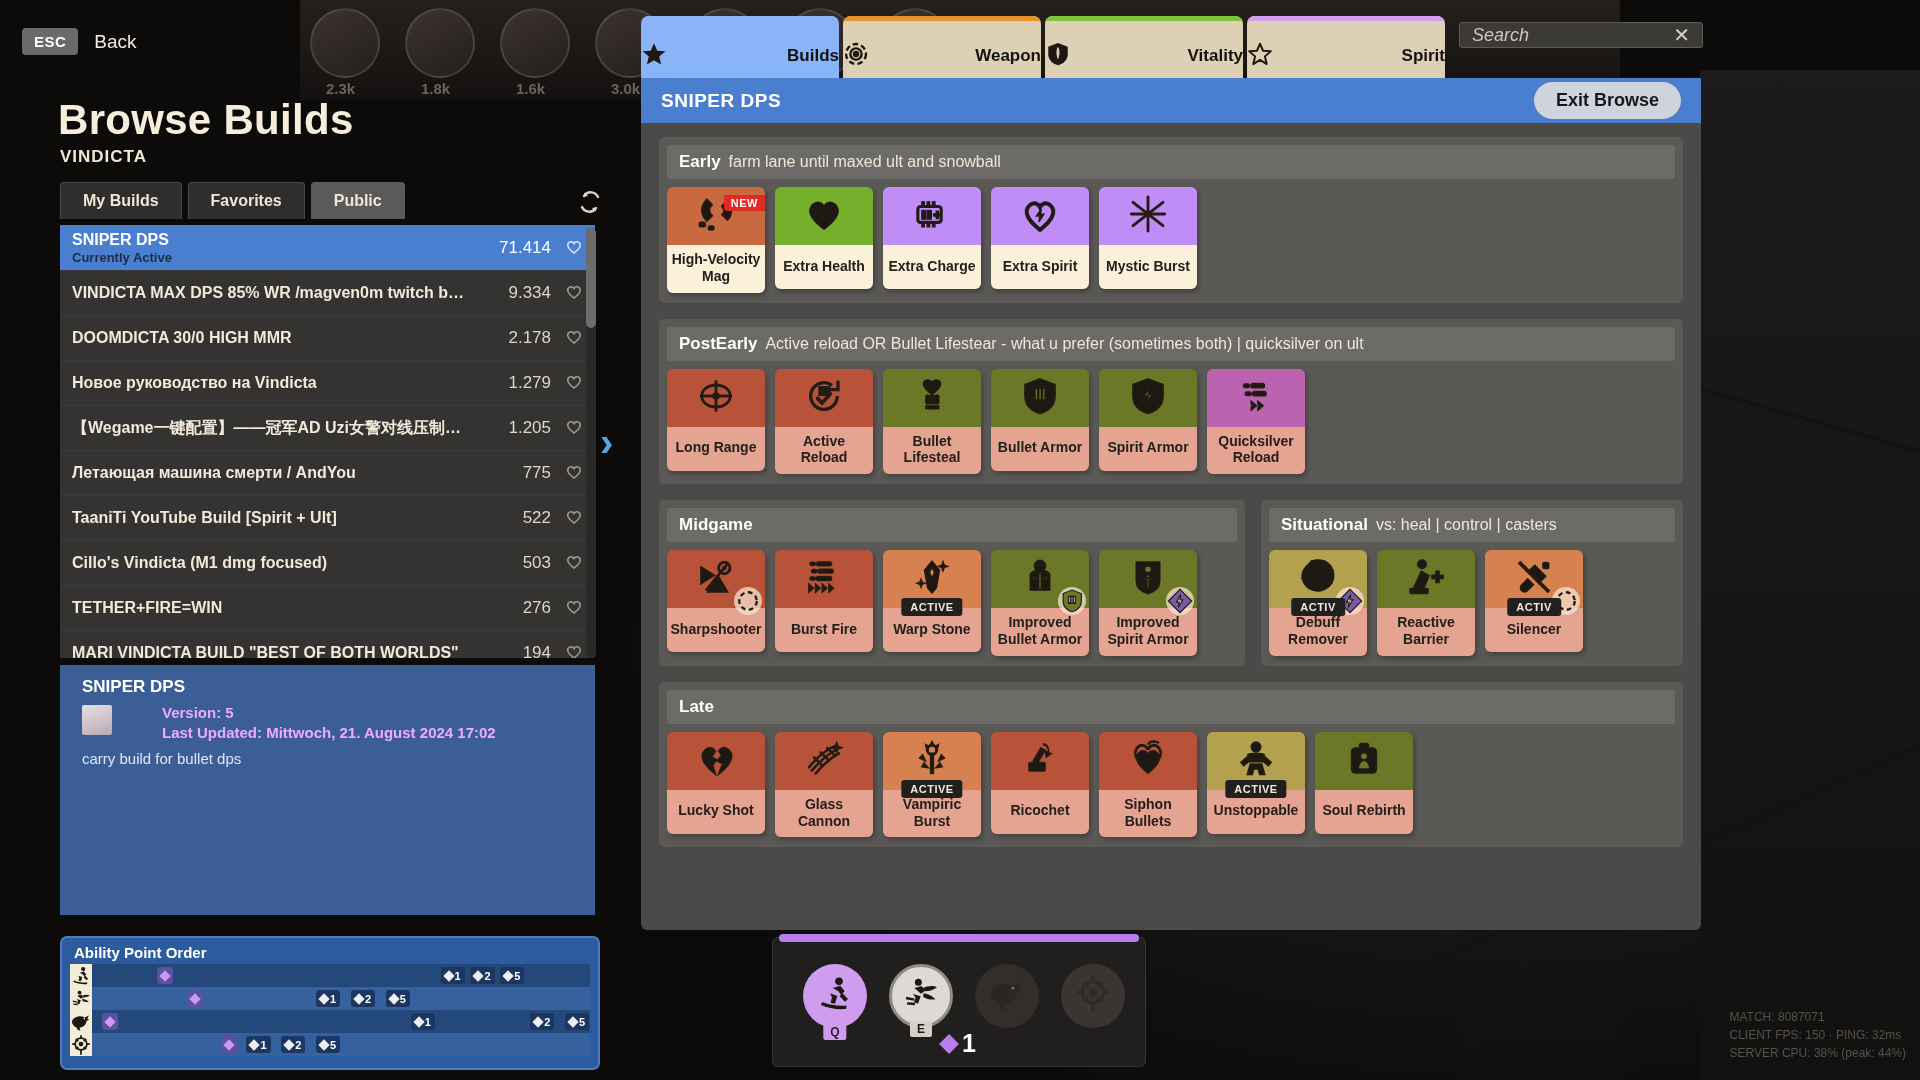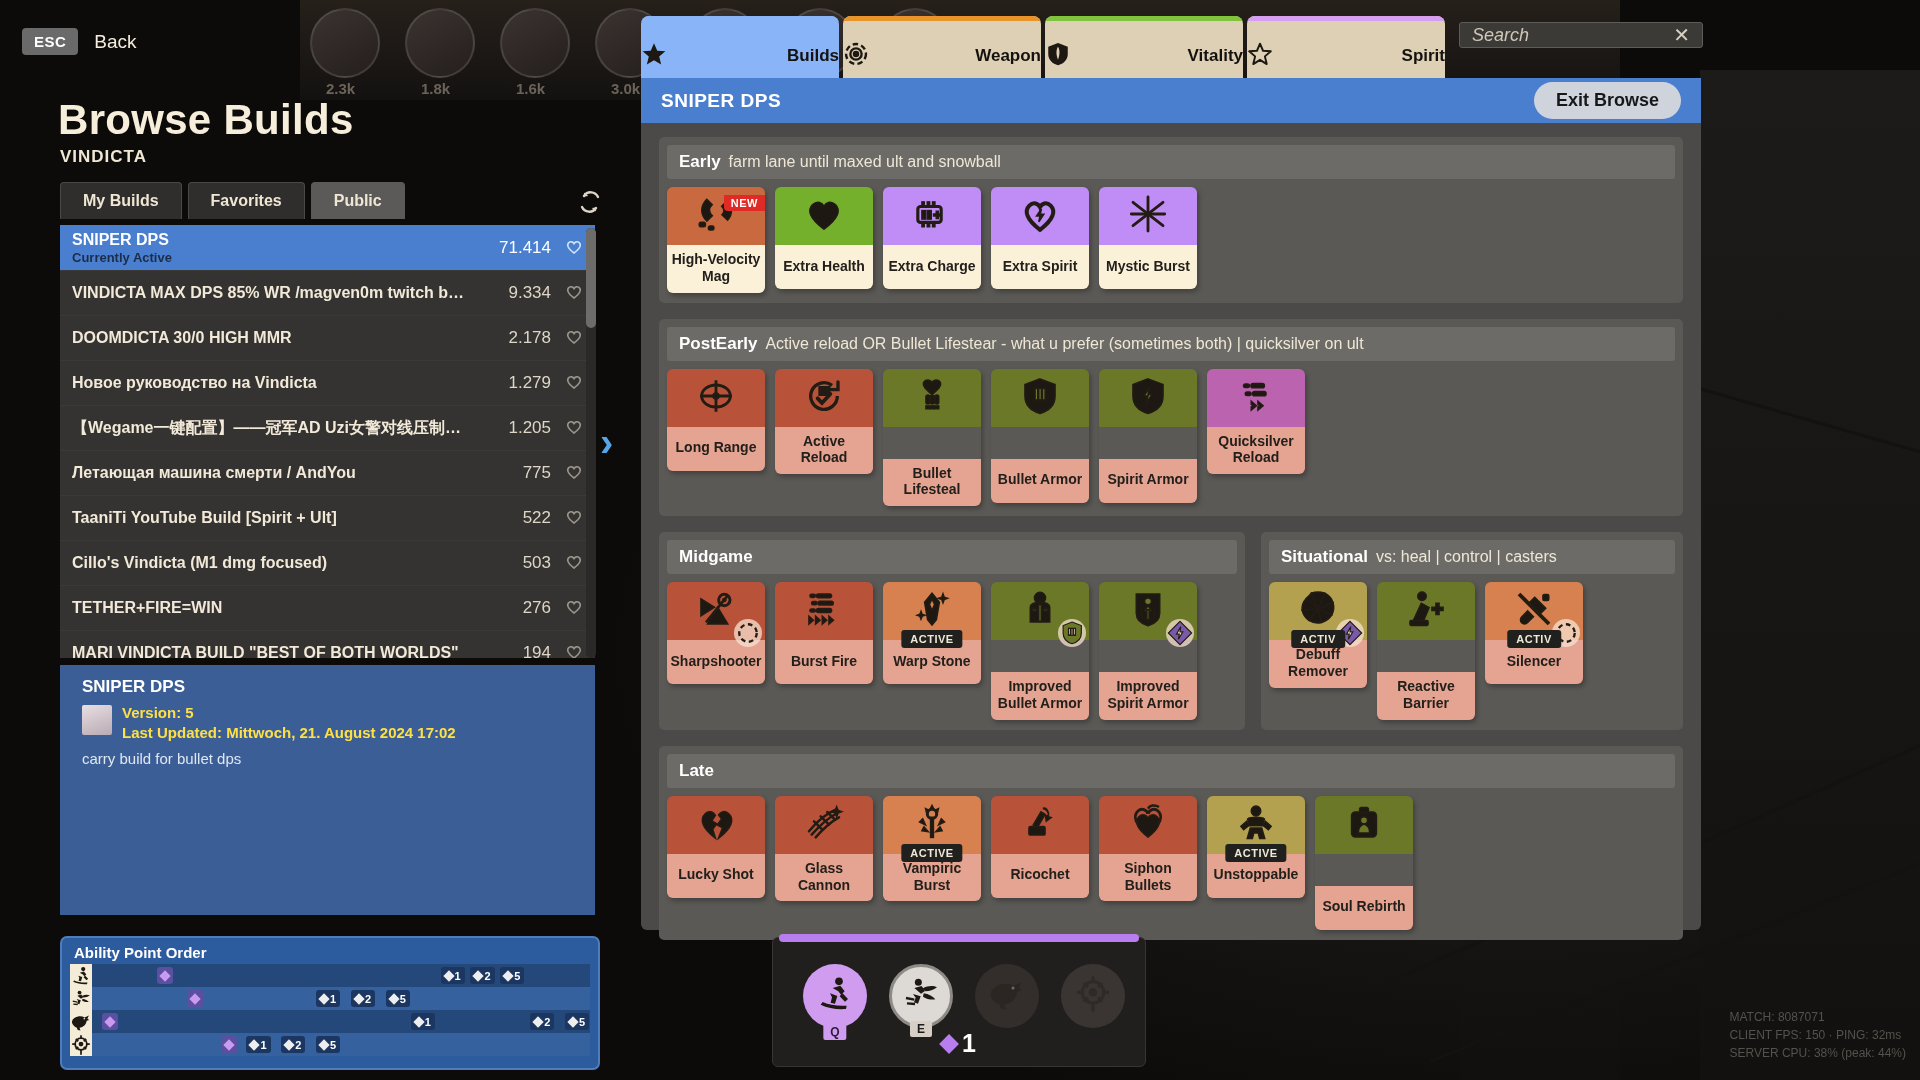--- a/index.html
+++ b/index.html
@@ -101,21 +101,21 @@
   .detail-panel{
     position:absolute; left:60px; top:665px; width:535px; height:250px;
     background:#3b5e96;
   }
   .detail-title{ padding:12px 0 0 22px; font-size:17px; font-weight:bold; color:#fff; }
   .detail-body{ display:flex; gap:10px; padding:6px 0 0 22px; }
   .detail-avatar{
     width:30px; height:30px; background:linear-gradient(160deg,#e8dfe2,#b9aab4);
     border-radius:2px; flex:none; margin-top:2px;
   }
-  .detail-lines div{ font-size:15px; font-weight:bold; color:#fde047; line-height:1.35; }
+  .detail-lines div{ font-size:15px; font-weight:bold; color:#f0abfc; line-height:1.35;margin-left:40px; }
   .detail-desc{ padding:6px 0 0 22px; font-size:15px; color:#dfe7f2; }
 
   .apo-panel{
     position:absolute; left:60px; top:936px; width:540px; height:134px;
     background:#2d5c9e; border:2px solid #4f7cba; border-radius:7px;
   }
   .apo-title{ padding:6px 0 3px 12px; font-size:15px; font-weight:bold; color:#fff; }
   .apo-grid{ margin:0 8px; }
   .apo-row{
     display:flex; align-items:center; height:23px; position:relative;
@@ -198,21 +198,21 @@
   .item .cap{
     flex:1; min-height:44px; padding:6px 4px 8px 4px;
     display:flex; align-items:center; justify-content:center; text-align:center;
     font-size:14px; font-weight:bold; line-height:1.2;
   }
   
   .v-orange .art{ background:#c8693f; }  .v-orange .cap{ background:#fbf0d8; color:#23201c; }
   .v-green  .art{ background:#74b02c; }  .v-green  .cap{ background:#fbf0d8; color:#23201c; }
   .v-purple .art{ background:#c08cf5; }  .v-purple .cap{ background:#fbf0d8; color:#23201c; }
   .v-weapon .art{ background:#b8533a; }  .v-weapon .cap{ background:#e5a391; color:#23201c; }
-  .v-vital  .art{ background:#6a7828; }  .v-vital  .cap{ background:#e5a391; color:#23201c;margin-top:32px; }
+  .v-vital  .art{ background:#6a7828; }  .v-vital  .cap{ background:#e5a391; color:#23201c; }
   .v-spirit .art{ background:#bc63b0; }  .v-spirit .cap{ background:#e5a391; color:#23201c; }
   .v-wlight .art{ background:#d6814f; }  .v-wlight .cap{ background:#e5a391; color:#23201c; }
   .v-vlight .art{ background:#b3a14f; }  .v-vlight .cap{ background:#e5a391; color:#23201c; }
   .art svg path, .art svg circle, .art svg rect, .art svg polygon, .art svg line, .art svg ellipse {
     stroke:#221c14;
   }
 
   .badge-new{
     position:absolute; right:0; top:0; background:#e02a25; color:#fff;
     font-size:11px; font-weight:bold; padding:2px 7px; border-radius:0 0 0 4px;

